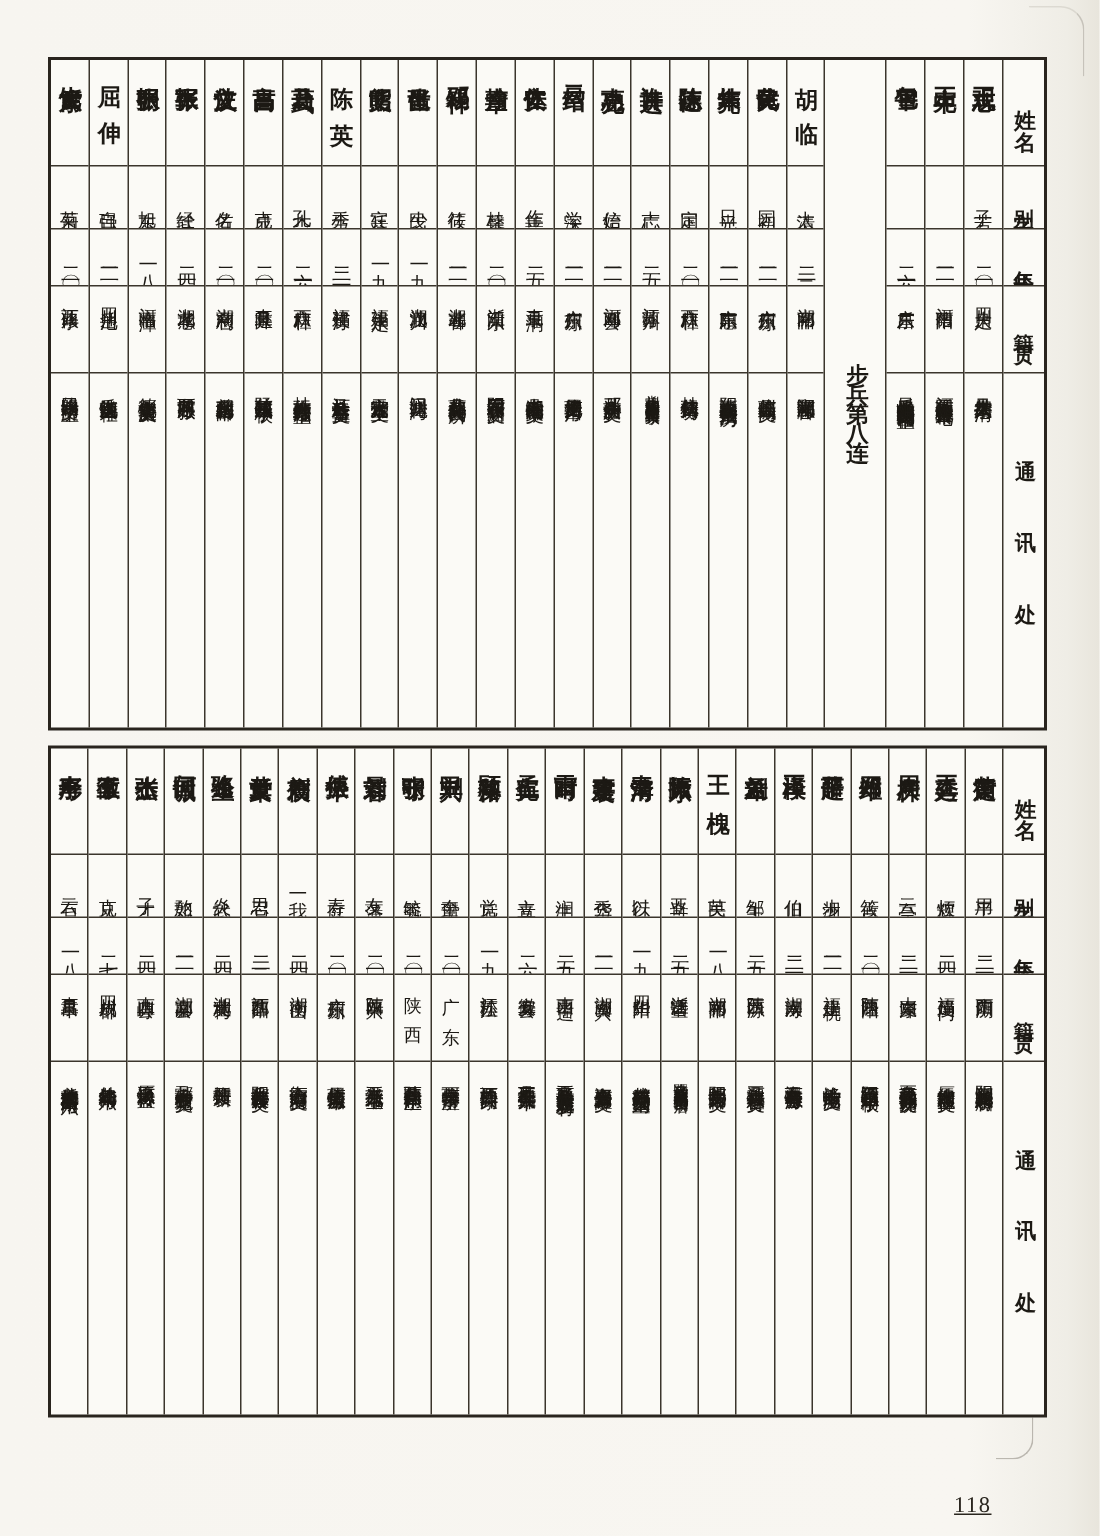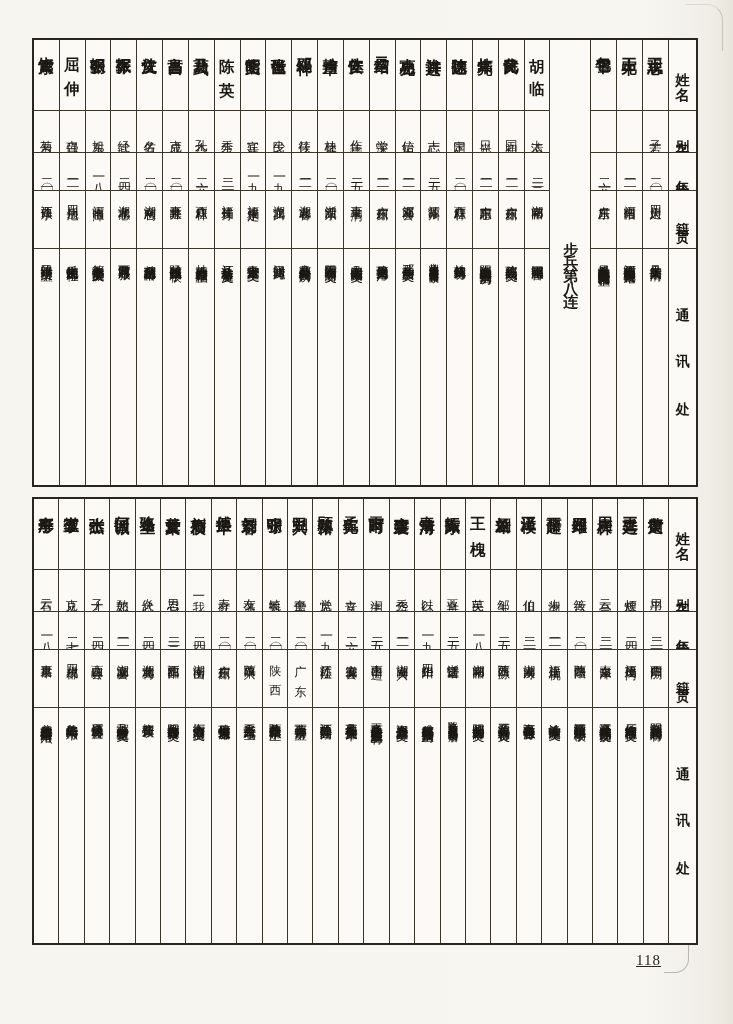--- a/index.html
+++ b/index.html
@@ -63,21 +63,21 @@
   .hdr-name .txt{font-size:14.5px;letter-spacing:13px;}
   .hdr-zi .txt{font-size:13.5px;letter-spacing:4px;}
   .hdr-age .txt{font-size:13.5px;letter-spacing:3px;}
   .hdr-origin .txt{font-size:13.5px;letter-spacing:9px;}
   .hdr-addr .txt{font-size:14px;letter-spacing:48px;}
   
   .unit-cell{align-items:center;border-bottom:none;}
   .unit-cell .txt{font-size:15px;font-weight:600;letter-spacing:13px;}
   
   .page-number{
-    position:absolute;top:952px;right:72px;
+    position:absolute;top:996px;right:72px;
     font-size:15px;letter-spacing:1px;color:#2a261f;text-decoration:underline;
   }
   
   .curl-top{
     position:absolute;top:4px;right:10px;width:36px;height:46px;
     border-right:1.4px solid #9a958c;border-top:1px solid #c5c1b8;
     border-radius:0 16px 0 0;opacity:.45;
   }
   .curl-bottom{
     position:absolute;top:936px;right:44px;width:24px;height:36px;

